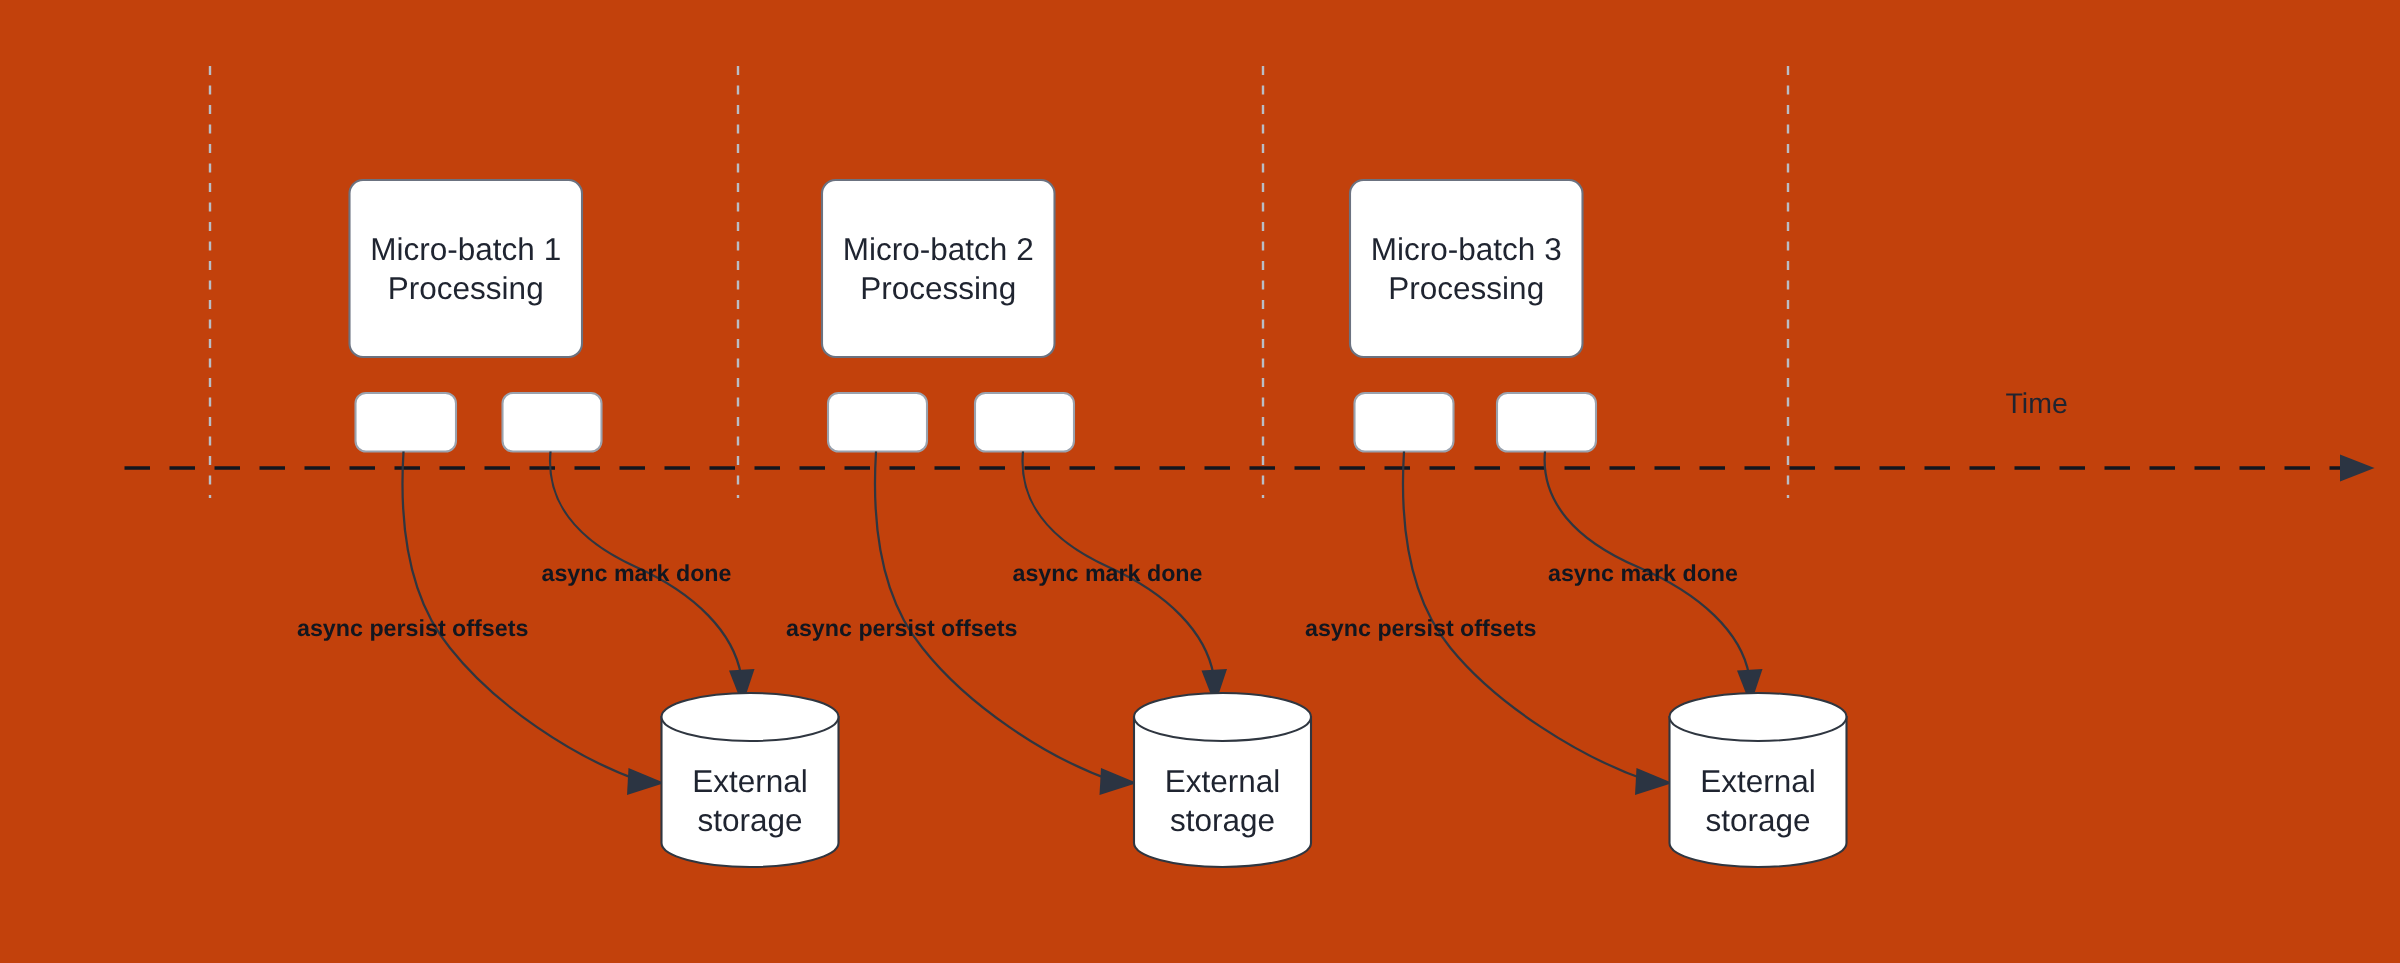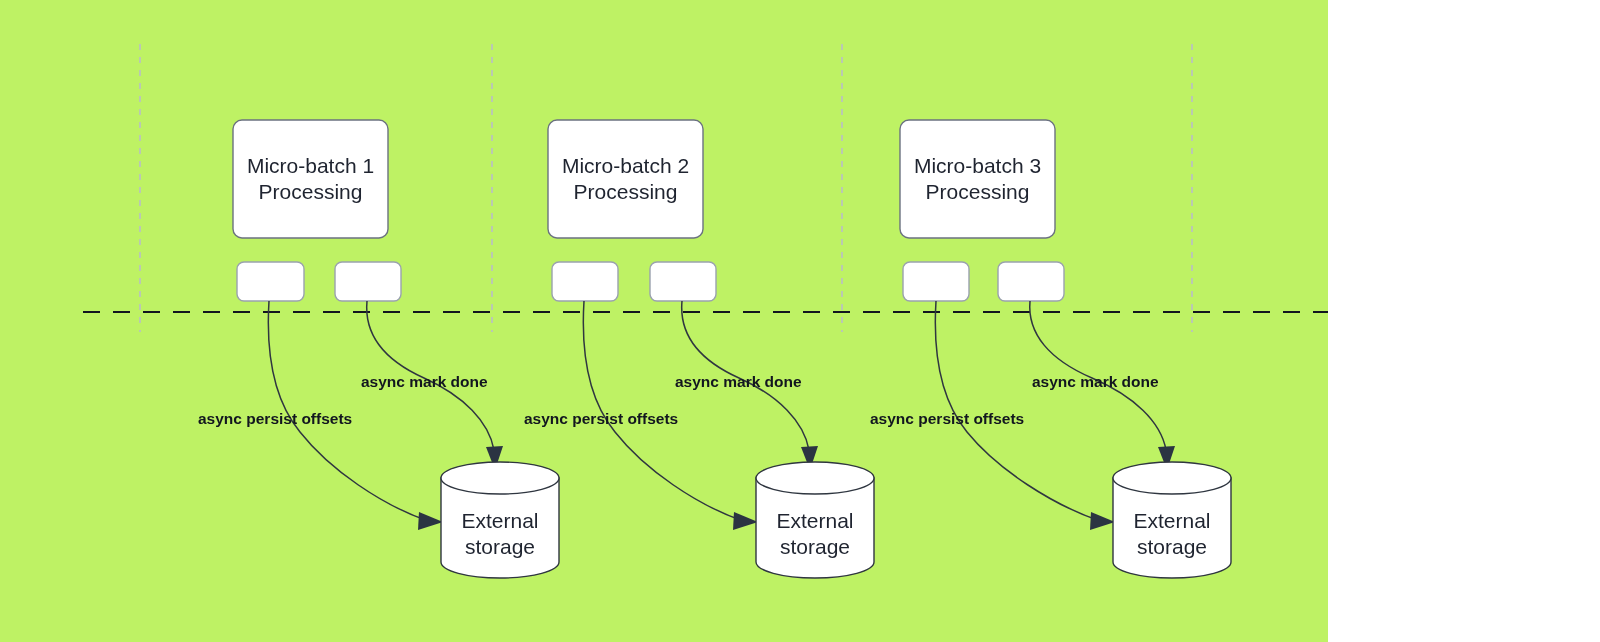--- a/index.html
+++ b/index.html
@@ -5,23 +5,23 @@
   html, body {
     margin: 0;
     padding: 0;
     background: #ffffff;
   }
   body {
     font-family: "Liberation Sans", sans-serif;
   }
   #stage {
     position: relative;
-    width: 1328px;
+    width: 1600px;
     height: 642px;
-    background: #bef264;
+    background: #c2410c;
     overflow: hidden;
   }
   #diagram-svg {
     position: absolute;
     left: 0;
     top: 0;
     width: 1600px;
     height: 642px;
   }
   .node-text {

